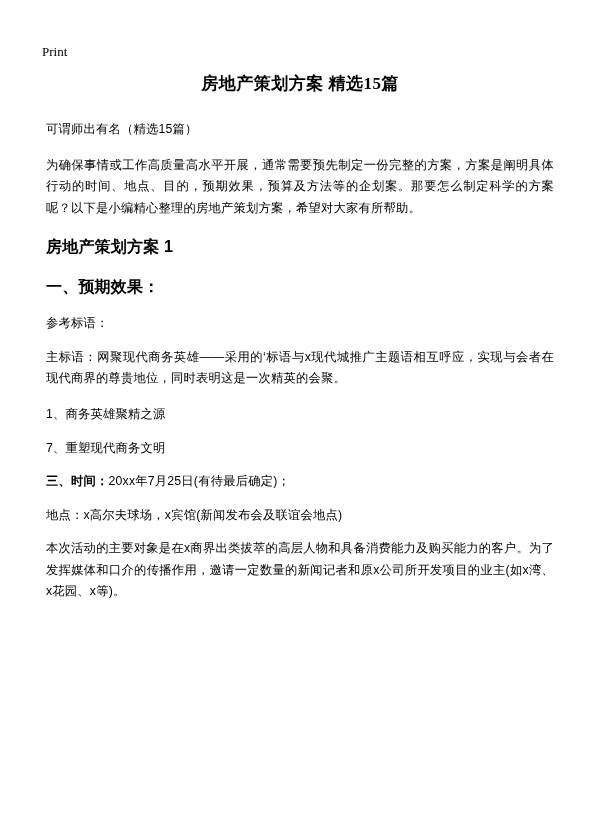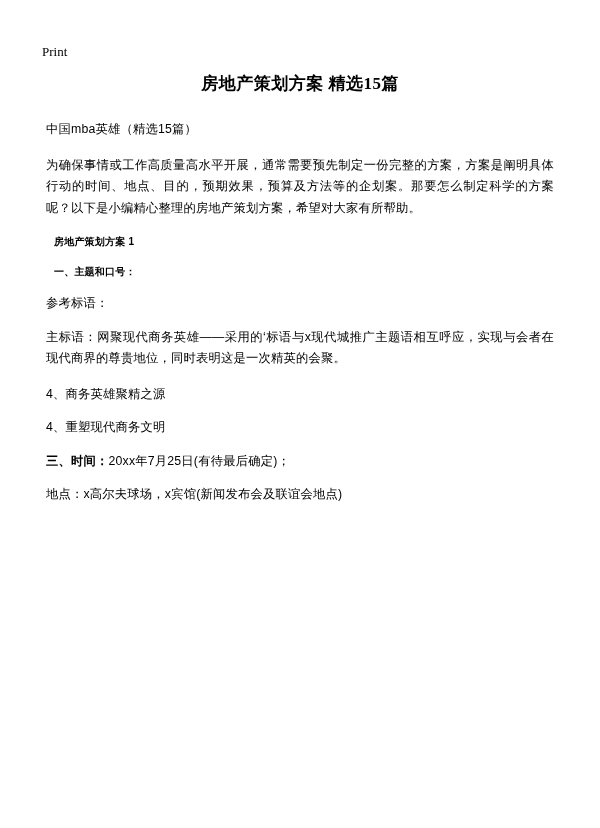--- a/index.html
+++ b/index.html
@@ -46,48 +46,49 @@
     font-family: Liberation Serif, serif;
   }
   p.para {
     font-size: 12.3px;
     line-height: 1.75;
     margin: 0 0 14px 0;
     text-align: justify;
     letter-spacing: 0.2px;
   }
   p.heading {
-    font-size: 10px;
+    font-size: 16px;
     font-weight: bold;
     line-height: 1.7;
-    margin: 0 0 13px 8px;
+    margin: 0 0 13px 0;
     letter-spacing: 0.2px;
   }
   p.tight {
     margin-bottom: 12px;
   }
   .inline-bold {
     font-weight: bold;
   }
 </style>
 </head>
 <body>
 
 <div class="page">
 
   <a class="print-link" href="#">Print</a>
 
   <div class="doc-body">
     <h1 class="doc-title">房地产策划方案 精选15篇</h1>
 
-    <p class="para">中国mba英雄（精选15篇）</p>
+    <p class="para">可谓师出有名（精选15篇）</p>
     <p class="para">为确保事情或工作高质量高水平开展，通常需要预先制定一份完整的方案，方案是阐明具体行动的时间、地点、目的，预期效果，预算及方法等的企划案。那要怎么制定科学的方案呢？以下是小编精心整理的房地产策划方案，希望对大家有所帮助。</p>
     <p class="heading">房地产策划方案 1</p>
-    <p class="heading">一、主题和口号：</p>
+    <p class="heading">一、预期效果：</p>
     <p class="para tight">参考标语：</p>
     <p class="para">主标语：网聚现代商务英雄——采用的‘标语与x现代城推广主题语相互呼应，实现与会者在现代商界的尊贵地位，同时表明这是一次精英的会聚。</p>
-    <p class="para tight">4、商务英雄聚精之源</p>
-    <p class="para tight">4、重塑现代商务文明</p>
+    <p class="para tight">1、商务英雄聚精之源</p>
+    <p class="para tight">7、重塑现代商务文明</p>
     <p class="para tight"><span class="inline-bold">三、时间：</span>20xx年7月25日(有待最后确定)；</p>
     <p class="para tight">地点：x高尔夫球场，x宾馆(新闻发布会及联谊会地点)</p>
+    <p class="para">本次活动的主要对象是在x商界出类拔萃的高层人物和具备消费能力及购买能力的客户。为了发挥媒体和口介的传播作用，邀请一定数量的新闻记者和原x公司所开发项目的业主(如x湾、x花园、x等)。</p>
   </div>
 
 </div>
 
 </body></html>

